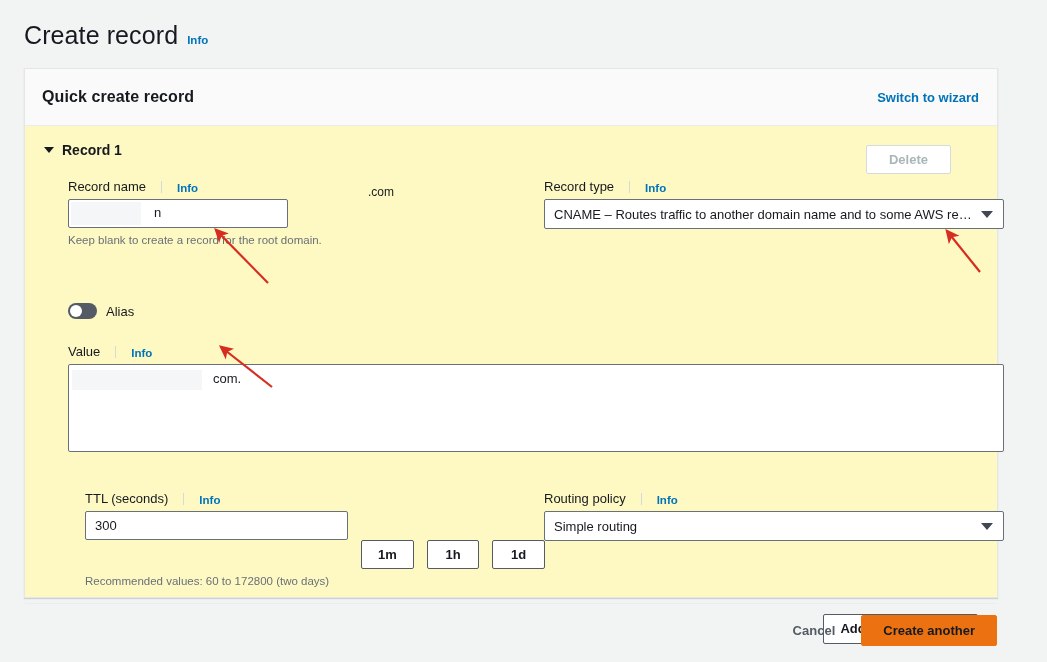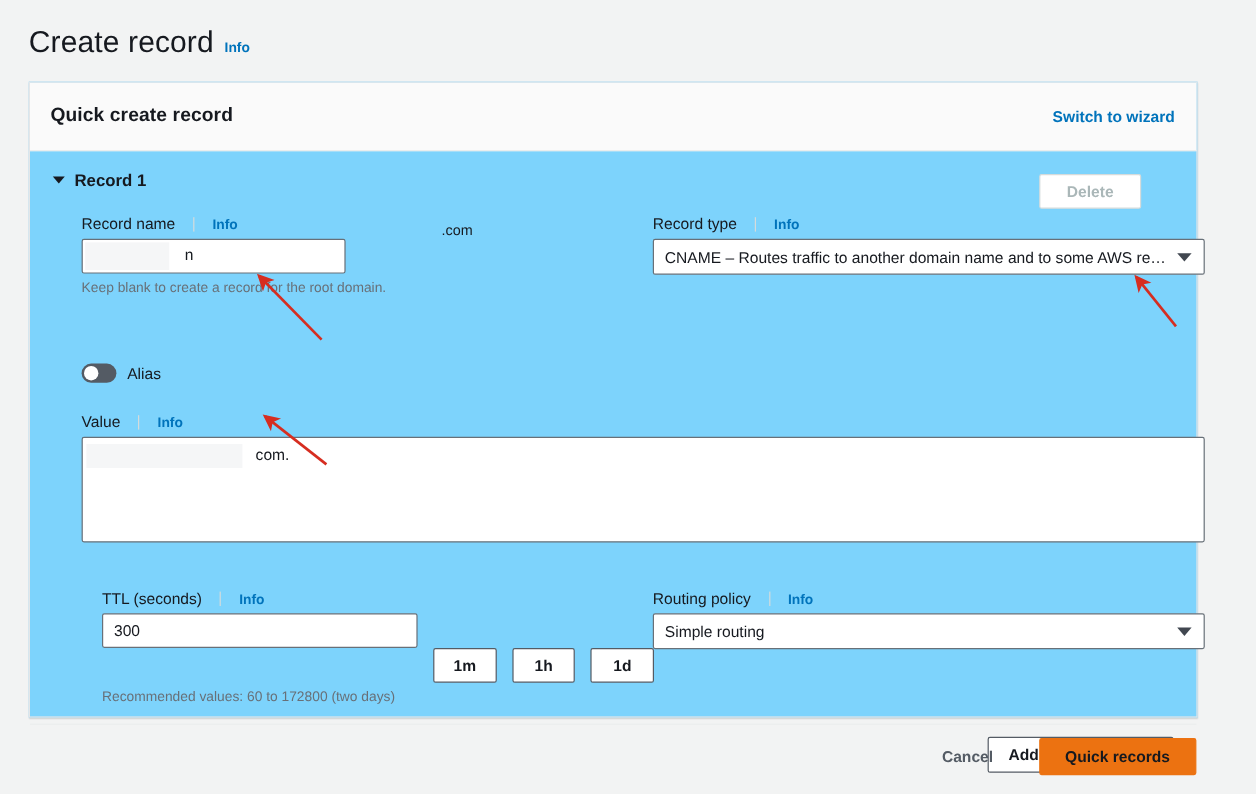--- a/index.html
+++ b/index.html
@@ -24,21 +24,21 @@
   }
   .info-link {
     font-size: 11.5px; font-weight: bold; color: #0073bb;
     cursor: pointer; text-decoration: none;
   }
 
   
   .card {
     position: absolute; left: 24px; top: 68px;
     width: 974px; height: 530px;
-    background: #7dd3fc;
+    background: #fef9c3;
     border: 1px solid #e4e6e8;
     box-shadow: 0 1px 1px 0 rgba(0,28,36,.15);
   }
   .card-header {
     height: 57px;
     background: #fafafa;
     border-bottom: 1px solid #eaeded;
     display: flex; align-items: center; justify-content: space-between;
     padding: 0 18px 0 17px;
   }
@@ -188,21 +188,21 @@
     border-top: 1px solid #eaeded;
   }
   .btn-add {
     position: absolute; right: 19px; top: 10px;
     padding: 0 16px; height: 30px; line-height: 28px;
   }
 
   
   .page-foot {
     position: absolute; right: 50px; top: 615px;
-    display: flex; align-items: flex-start; gap: 12px;
+    display: flex; align-items: flex-start; gap: 0;
   }
   .btn-cancel {
     border: none; background: transparent;
     font-size: 13px; font-weight: bold; color: #545b64;
     cursor: pointer; padding: 0 26px; height: 30px;
     font-family: "Liberation Sans", sans-serif;
   }
   .btn-primary {
     background: #ec7211; border: 1px solid #ec7211; color: #16191f;
     font-size: 13px; font-weight: bold; border-radius: 2px;
@@ -325,21 +325,21 @@
 
       <div class="card-foot">
         <button class="btn btn-add">Add another record</button>
       </div>
 
     </div>
   </div>
 
   <div class="page-foot">
     <button class="btn-cancel">Cancel</button>
-    <button class="btn-primary">Quick records</button>
+    <button class="btn-primary">Create another</button>
   </div>
 
   <svg class="arrows" width="1047" height="662" viewBox="0 0 1047 662">
     <defs>
       <marker id="ah" markerWidth="7" markerHeight="7" refX="5.2" refY="3.5" orient="auto" markerUnits="strokeWidth">
         <path d="M0,0.4 L6.4,3.5 L0,6.6 L1.6,3.5 Z" fill="#d62d20"></path>
       </marker>
     </defs>
     <line x1="268" y1="283" x2="216" y2="230" stroke="#d62d20" stroke-width="2.2" marker-end="url(#ah)"></line>
     <line x1="980" y1="272" x2="947" y2="231" stroke="#d62d20" stroke-width="2.2" marker-end="url(#ah)"></line>

